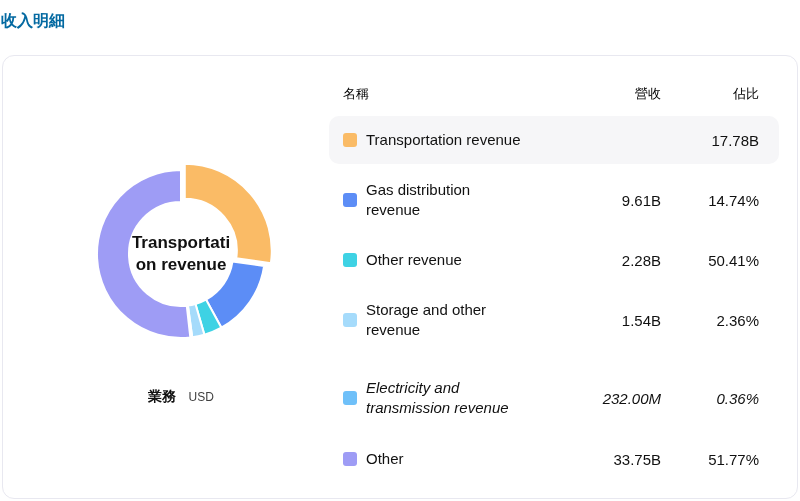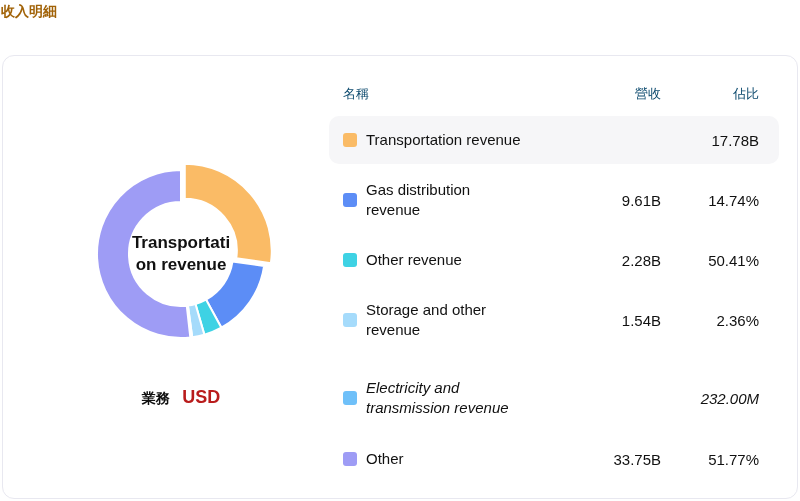--- a/index.html
+++ b/index.html
@@ -1,21 +1,21 @@
 <!DOCTYPE html>
 <html><head>
 <meta charset="utf-8">
 <style>
   * { box-sizing: border-box; margin: 0; padding: 0; }
   html, body { width: 800px; height: 501px; background: #fff; overflow: hidden; }
   body { position: relative; font-family: "Liberation Sans", sans-serif; color: #111; }
 
   .page-title {
-    position: absolute; left: 1px; top: 3px;
-    font-size: 14px; font-weight: 700; color: #a16207;
+    position: absolute; left: 1px; top: 11px;
+    font-size: 16px; font-weight: 700; color: #0369a1;
   }
 
   .card {
     position: absolute; left: 2px; top: 55px;
     width: 796px; height: 444px;
     background: #fff; border: 1px solid #E8E8F0; border-radius: 12px;
   }
 
   
   .chart-wrap { position: absolute; left: 83px; top: 103px; width: 190px; height: 190px; }
@@ -28,27 +28,27 @@
   .center-label span {
     display: inline-block; width: 106px;
     font-size: 17px; font-weight: 700; line-height: 1.3;
     color: #111; word-break: break-all;
   }
   .chart-footer {
     position: absolute; left: 83px; top: 331px; width: 190px;
     text-align: center; white-space: nowrap;
   }
   .chart-footer .biz { font-size: 14px; font-weight: 700; color: #111; }
-  .chart-footer .unit { font-size: 18px; color: #b91c1c; margin-left: 8px; font-weight: bold; }
+  .chart-footer .unit { font-size: 12px; color: #404040; margin-left: 8px; }
 
   
   .legend-table { position: absolute; left: 326px; top: 30px; width: 450px; }
   .thead {
     display: flex; padding: 0 20px 0 14px; margin-bottom: 15px;
-    font-size: 13px; color: #0c4a6e; line-height: 15px; justify-content: space-between;
+    font-size: 13px; color: #000000; line-height: 15px; justify-content: space-between;
   }
   .th-name { flex: 1; text-align: left; }
   .th-rev { width: 100px; text-align: right; }
   .th-share { width: 98px; text-align: right; }
 
   .row {
     display: flex; align-items: center;
     min-height: 48px; padding: 4px 20px 4px 14px; margin-bottom: 12px;
     border-radius: 10px; font-size: 15px; color: #111; cursor: pointer;
   }
@@ -131,20 +131,21 @@
       <div class="row-rev">1.54B</div>
       <div class="row-share">2.36%</div>
     </div>
 
     <div class="row gap-md">
       <div class="row-name">
         <span class="swatch" style="background: rgb(111, 192, 249);"></span>
         <span class="label">Electricity and transmission revenue</span>
       </div>
       <div class="row-rev">232.00M</div>
+      <div class="row-share">0.36%</div>
     </div>
 
     <div class="row">
       <div class="row-name">
         <span class="swatch" style="background: rgb(158, 156, 245);"></span>
         <span class="label">Other</span>
       </div>
       <div class="row-rev">33.75B</div>
       <div class="row-share">51.77%</div>
     </div>

